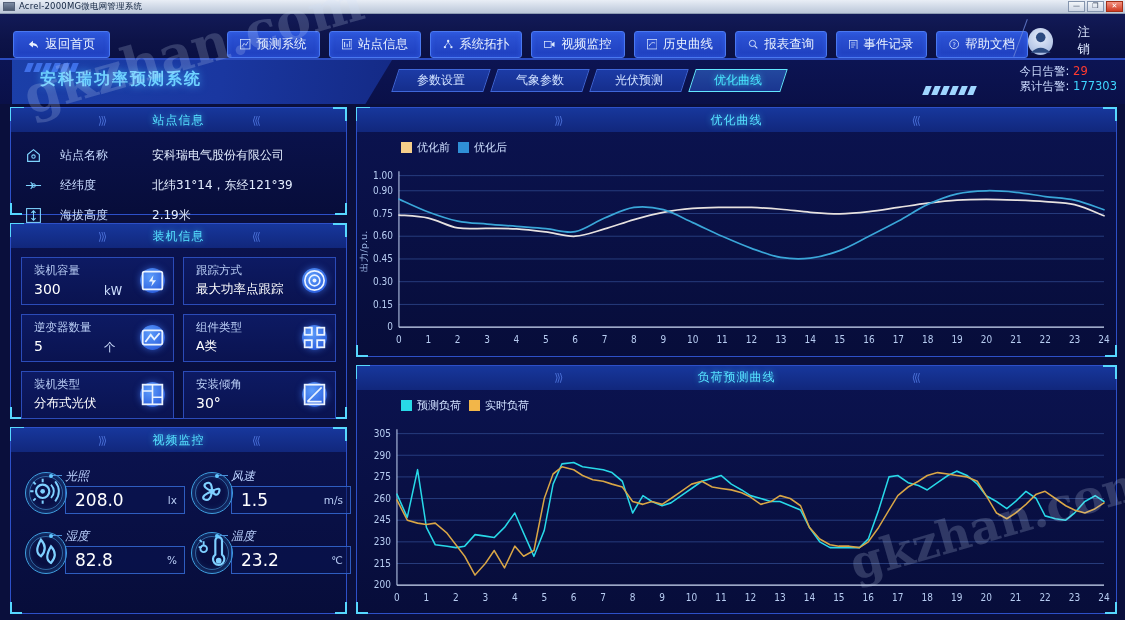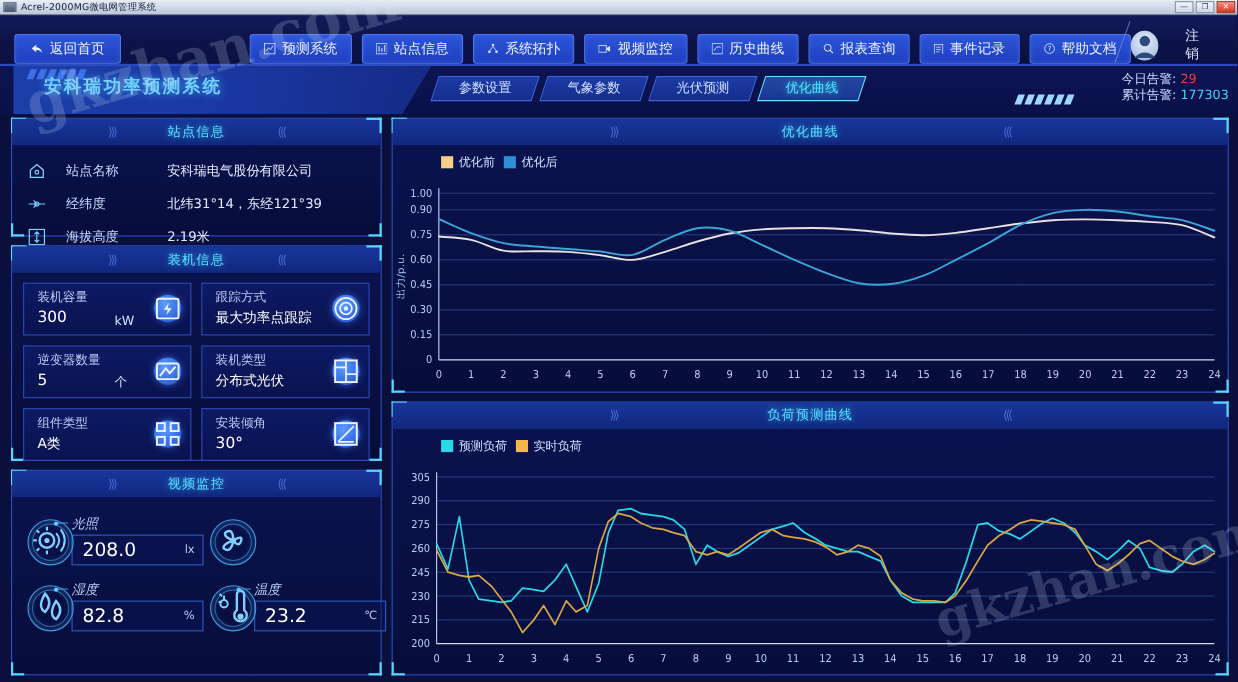--- a/index.html
+++ b/index.html
@@ -448,39 +448,39 @@
           <div class="cu">个</div>
           <div class="cbadge">
             <svg width="13" height="13" viewBox="0 0 14 14">
                 <rect x="1.5" y="3" width="11" height="8" rx="1" fill="none" stroke="#eaf3ff"></rect>
                 <path d="M3 9.5 L6 5.5 L8 8 L11 4.6" stroke="#eaf3ff" fill="none" stroke-width="1"></path>
               </svg>
           </div>
         </div>
 
         <div class="cell">
-          <div class="ck">装机类型</div>
-          <div class="cv" style="font-size:12.5px">分布式光伏</div>
-          <div class="cbadge">
-            <svg width="13" height="13" viewBox="0 0 14 14">
-                <rect x="1.5" y="1.5" width="11" height="11" fill="none" stroke="#eaf3ff"></rect>
-                <path d="M7 1.5 V12.5 M1.5 5 H7 M7 8.5 H12.5" stroke="#eaf3ff" stroke-width=".9"></path>
-              </svg>
-          </div>
-        </div>
-
-        <div class="cell">
           <div class="ck">组件类型</div>
           <div class="cv" style="font-size:12.5px">A类</div>
           <div class="cbadge">
             <svg width="13" height="13" viewBox="0 0 14 14">
                 <rect x="1.5" y="1.5" width="4" height="4" fill="none" stroke="#eaf3ff"></rect>
                 <rect x="8.5" y="1.5" width="4" height="4" fill="none" stroke="#eaf3ff"></rect>
                 <rect x="1.5" y="8.5" width="4" height="4" fill="none" stroke="#eaf3ff"></rect>
                 <rect x="8.5" y="8.5" width="4" height="4" fill="none" stroke="#eaf3ff"></rect>
+              </svg>
+          </div>
+        </div>
+
+        <div class="cell">
+          <div class="ck">装机类型</div>
+          <div class="cv" style="font-size:12.5px">分布式光伏</div>
+          <div class="cbadge">
+            <svg width="13" height="13" viewBox="0 0 14 14">
+                <rect x="1.5" y="1.5" width="11" height="11" fill="none" stroke="#eaf3ff"></rect>
+                <path d="M7 1.5 V12.5 M1.5 5 H7 M7 8.5 H12.5" stroke="#eaf3ff" stroke-width=".9"></path>
               </svg>
           </div>
         </div>
 
         <div class="cell">
           <div class="ck">安装倾角</div>
           <div class="cv">30°</div>
           <div class="cbadge">
             <svg width="13" height="13" viewBox="0 0 14 14">
                 <rect x="1.5" y="1.5" width="11" height="11" fill="none" stroke="#eaf3ff"></rect>
@@ -523,20 +523,27 @@
         <div class="wcell">
           <div class="wring">
             <svg width="22" height="22" viewBox="0 0 24 24">
                 <g stroke="#7fd0ff" fill="none" stroke-width="1.3">
                   <path d="M12 11 Q12 4 8 6.5 Q6 8.5 12 11"></path>
                   <path d="M12 11 Q18 7.5 16 12 Q14.5 14.5 12 11"></path>
                   <path d="M12 11 Q11 18 7 15.5 Q5.5 13.5 12 11"></path>
                 </g>
                 <circle cx="12" cy="11" r="1.6" fill="#7fd0ff"></circle>
               </svg>
+          </div>
+          <div class="wbody">
+            <div class="wtag">风速</div>
+            <div class="wval">
+              <span class="n">1.5</span>
+              <span class="u">m/s</span>
+            </div>
           </div>
         </div>
 
         <div class="wcell">
           <div class="wring">
             <svg width="22" height="22" viewBox="0 0 24 24">
                 <path d="M9 4 Q13.5 9 9 14 Q4.5 11.5 9 4 Z" fill="none" stroke="#7fd0ff" stroke-width="1.3"></path>
                 <path d="M15 8 Q19.5 13 15 18 Q10.5 15.5 15 8 Z" fill="none" stroke="#7fd0ff" stroke-width="1.3"></path>
               </svg>
           </div>

